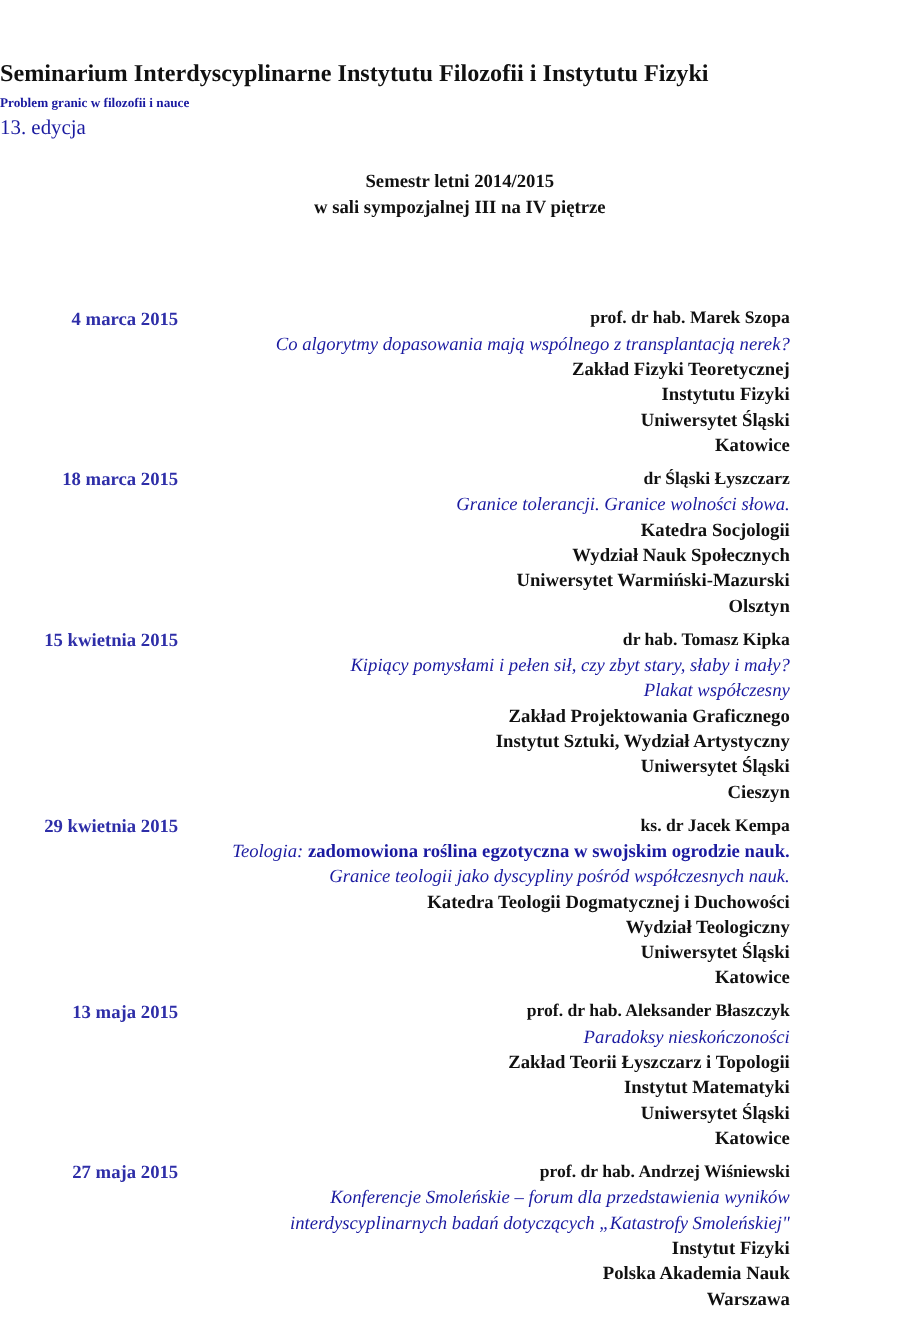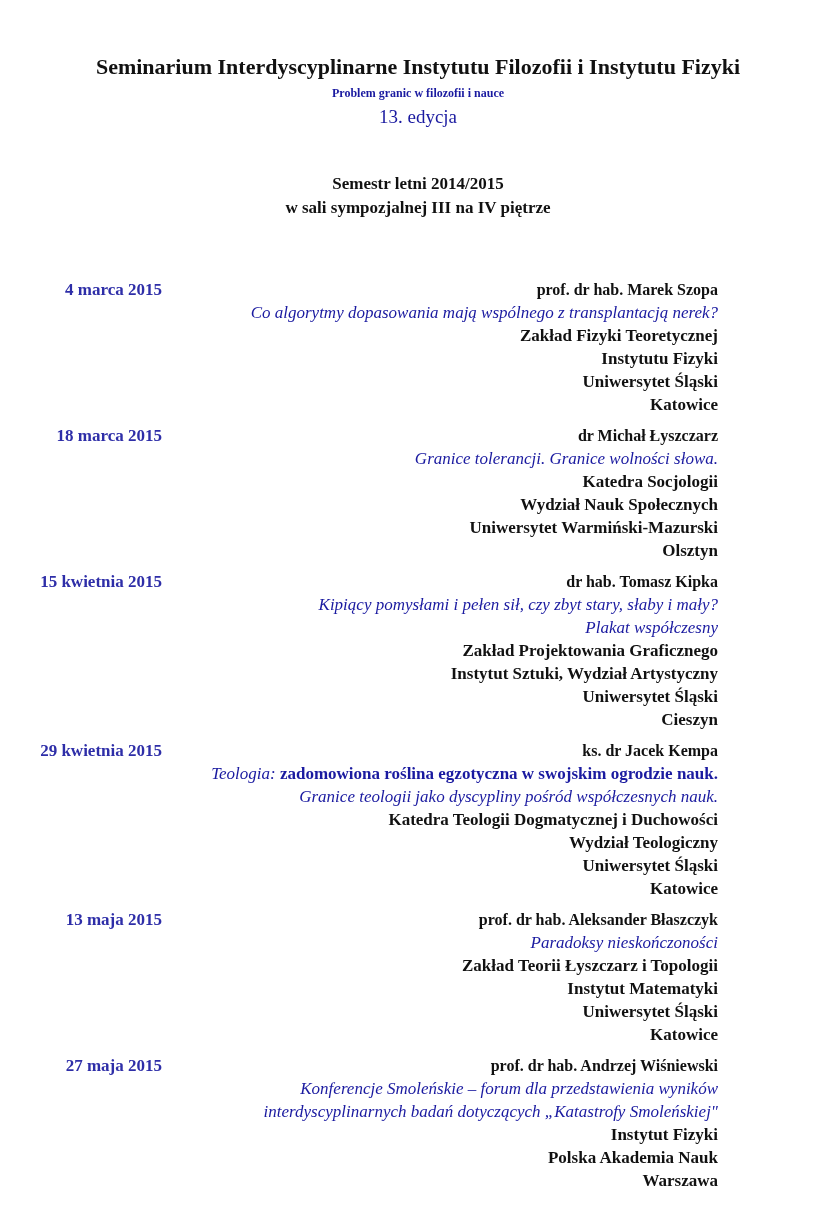--- a/index.html
+++ b/index.html
@@ -1,25 +1,25 @@
 <!DOCTYPE html>
 <html><head>
 <meta charset="utf-8">
 <style>
   html, body { margin: 0; padding: 0; background: #ffffff; }
   body {
     width: 836px; height: 1206px; overflow: hidden; position: relative;
     font-family: "Liberation Serif", "DejaVu Serif", serif;
     color: #111111;
   }
-  .header { position: absolute; left: 0; top: 53px; width: 836px; text-align: center; }
+  .header { position: absolute; left: 0; top: 53px; width: 836px; text-align: left; }
   .title { font-size: 22px; font-weight: bold; line-height: 28px; letter-spacing: 0px; }
   .subtitle { font-size: 12px; font-weight: bold; line-height: 24px; color: #1a1aa0; }
   .edition { font-size: 19px; font-weight: normal; line-height: 24px; color: #1a1aa0; }
-  .info { position: absolute; left: 0; top: 172px; width: 836px; text-align: center; font-weight: bold; font-size: 17px; line-height: 24px; }
+  .info { position: absolute; left: 0; top: 153px; width: 836px; text-align: center; font-weight: bold; font-size: 17px; line-height: 24px; }
   .info .pink { color: #c0308a; }
   .info sup { font-size: 11px; vertical-align: 7px; line-height: 0; }
   .schedule { position: absolute; left: 0; top: 278px; width: 718px; }
   .entry { position: relative; margin-bottom: 8px; }
   .date {
     position: absolute; left: 0; width: 162px; text-align: right; top: 0;
     font-weight: bold; font-size: 17px; line-height: 23px; color: #2e2ea8;
   }
   .details { margin-left: 210px; text-align: right; }
   .speaker { font-weight: bold; font-size: 16px; line-height: 23px; color: #111; }
@@ -51,21 +51,21 @@
       <div class="aff">Zakład Fizyki Teoretycznej</div>
       <div class="aff">Instytutu Fizyki</div>
       <div class="aff">Uniwersytet Śląski</div>
       <div class="aff">Katowice</div>
     </div>
   </div>
 
   <div class="entry">
     <div class="date">18 marca 2015</div>
     <div class="details">
-      <div class="speaker">dr Michał Łyszczarz</div>
+      <div class="speaker">dr Śląski Łyszczarz</div>
       <div class="topic">Granice tolerancji. Granice wolności słowa.</div>
       <div class="aff">Katedra Socjologii</div>
       <div class="aff">Wydział Nauk Społecznych</div>
       <div class="aff">Uniwersytet Warmiński-Mazurski</div>
       <div class="aff">Olsztyn</div>
     </div>
   </div>
 
   <div class="entry">
     <div class="date">15 kwietnia 2015</div>

